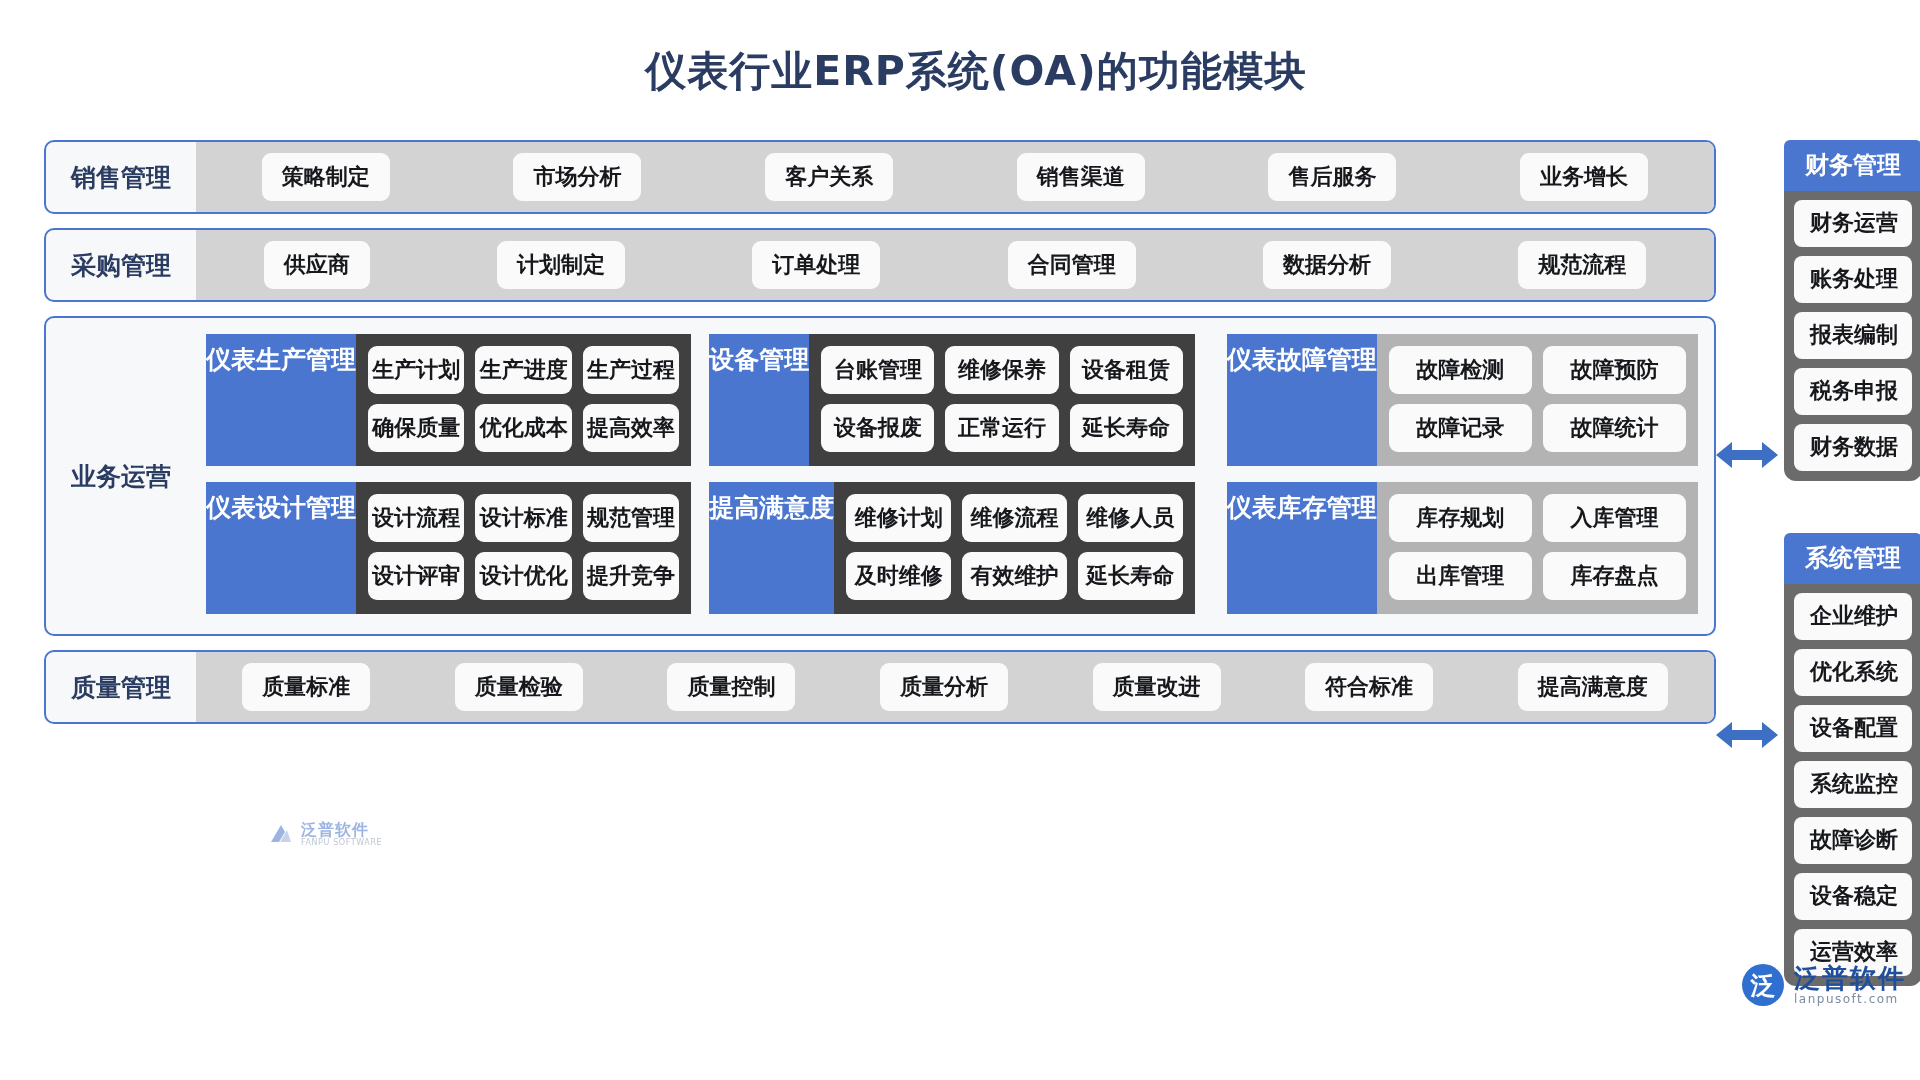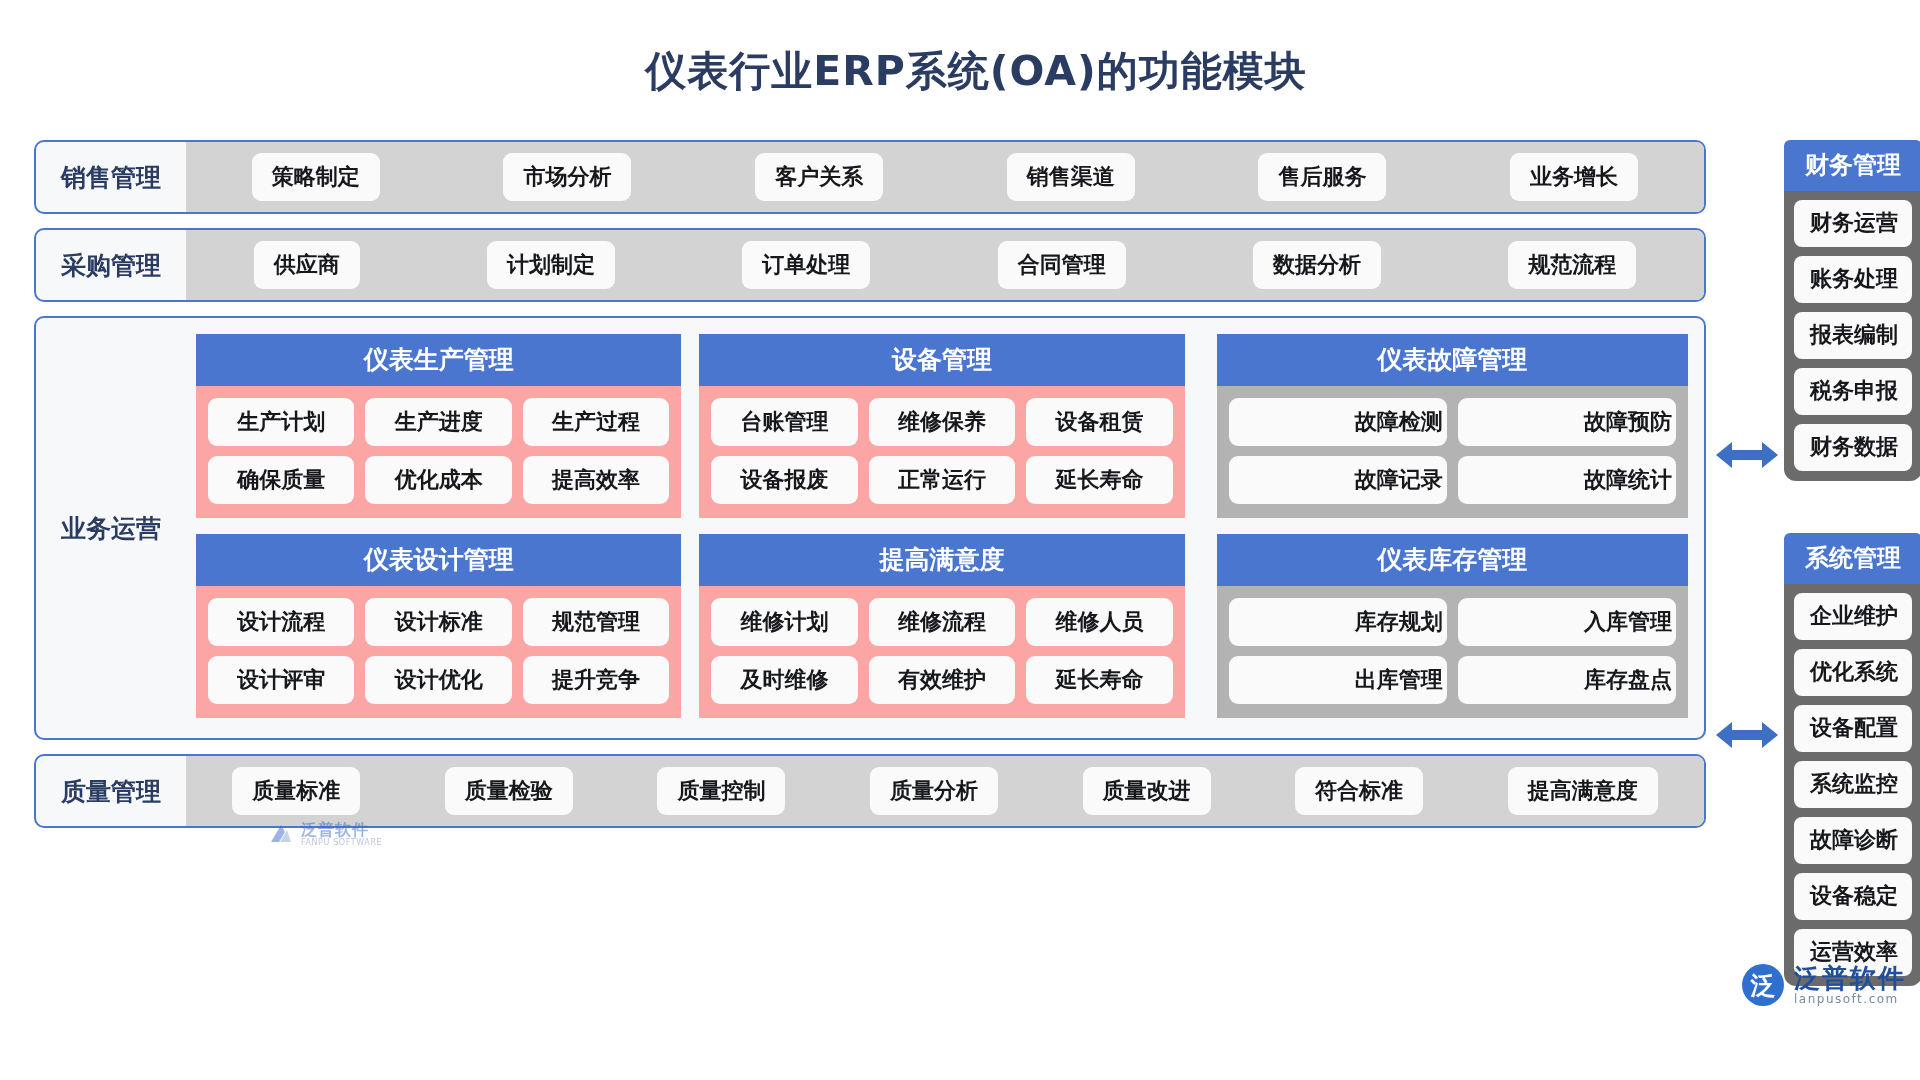--- a/index.html
+++ b/index.html
@@ -14,21 +14,21 @@
   
   .title {
     position: absolute; top: 44px; left: 0; width: 1920px;
     text-align: center;
     font-size: 41px; font-weight: bold; letter-spacing: 1px;
     color: #2b3c62;
   }
 
   
   .main-col {
-    position: absolute; left: 18px; top: 140px; width: 1672px;
+    position: absolute; left: 28px; top: 140px; width: 1672px;
   }
 
   .band {
     border: 2.5px solid #4a76d0;
     border-radius: 10px;
     background: #f7f8f9;
     display: flex; align-items: stretch;
     overflow: hidden;
     margin-bottom: 14px;
   }
@@ -70,42 +70,42 @@
     display: flex; align-items: center; justify-content: center;
     font-size: 25px; font-weight: bold; color: #2b3c62;
   }
   .ops-grid {
     flex: 1 1 auto;
     display: grid;
     grid-template-columns: 1fr 1fr 1fr;
     gap: 16px 18px;
     padding: 16px 16px 20px 10px;
   }
-  .card { display: flex; flex-direction: column; }
+  .card { display: flex; }
   .card-head {
     background: #4a76d0;
     color: #ffffff;
     font-size: 25px; font-weight: bold;
     text-align: center;
     padding: 9px 0 10px;
   }
   .card-body {
-    background: #fca5a5;
+    background: #404040;
     flex: 1 1 auto;
     padding: 12px 12px 14px;
     display: flex; flex-direction: column; gap: 10px;
   }
   .card-row {
     display: flex; gap: 11px; justify-content: center;
   }
   .card-row .chip {
     flex: 1 1 0; padding: 9px 4px; font-size: 22px;
   }
   .card.narrow .card-body { background: #b3b3b3; }
-  .card.narrow .card-row .chip { flex: 1 1 0; text-align: right; }
+  .card.narrow .card-row .chip { flex: 1 1 0; }
 
   
   .col3-inner { margin-left: 14px; }
 
   
   .side {
     position: absolute;
     width: 138px;
     background: #6b6b6b;
     border-radius: 12px;

